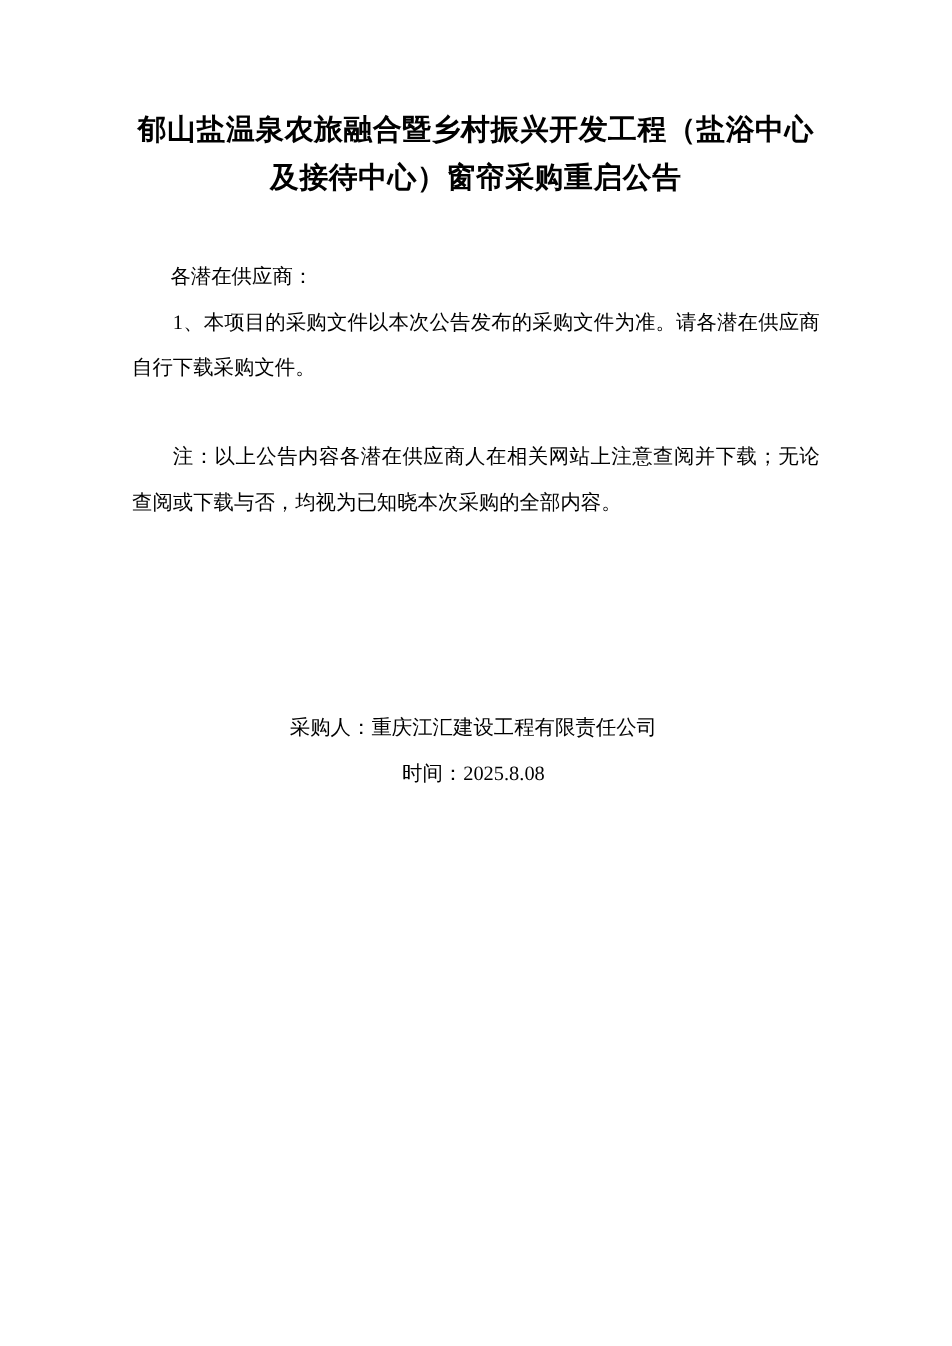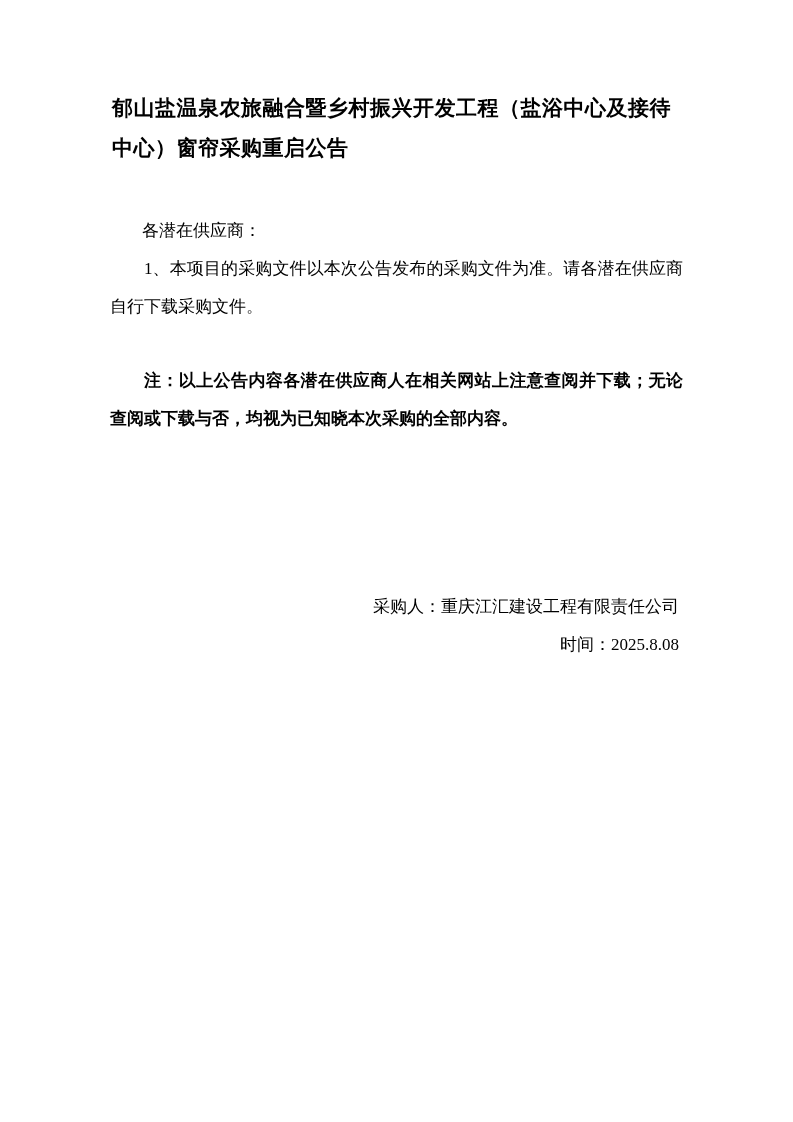--- a/index.html
+++ b/index.html
@@ -17,23 +17,23 @@
   }
   .page {
     box-sizing: border-box;
     width: 793px;
     height: 1122px;
     padding: 88px 110px 0 110px;
   }
   .doc-title {
     font-family: "DejaVu Serif", "Liberation Serif", serif;
     font-weight: bold;
-    font-size: 21px;
+    font-size: 24px;
     line-height: 40px;
-    text-align: left;
+    text-align: center;
     letter-spacing: 0.5px;
     margin: 0 0 6px 0;
     padding: 0 2px;
   }
   .salutation {
     font-size: 17px;
     line-height: 38px;
     margin-top: 44px;
     text-align: justify;
     text-justify: inter-ideograph;
@@ -43,30 +43,30 @@
     font-size: 17px;
     line-height: 38px;
     text-indent: 34px;
     text-align: justify;
     text-justify: inter-ideograph;
     margin: 0;
   }
   .note {
     font-size: 17px;
     line-height: 38px;
-    font-weight: bold;
+    font-weight: normal;
     text-indent: 34px;
     text-align: justify;
     text-justify: inter-ideograph;
     margin: 0;
     padding-top: 36px;
   }
   .signature-block {
     margin-top: 150px;
-    text-align: right;
+    text-align: center;
     font-size: 17px;
     line-height: 38px;
     padding-right: 4px;
   }
   .sig-line {
     display: block;
     white-space: nowrap;
   }
 </style>
 </head>

